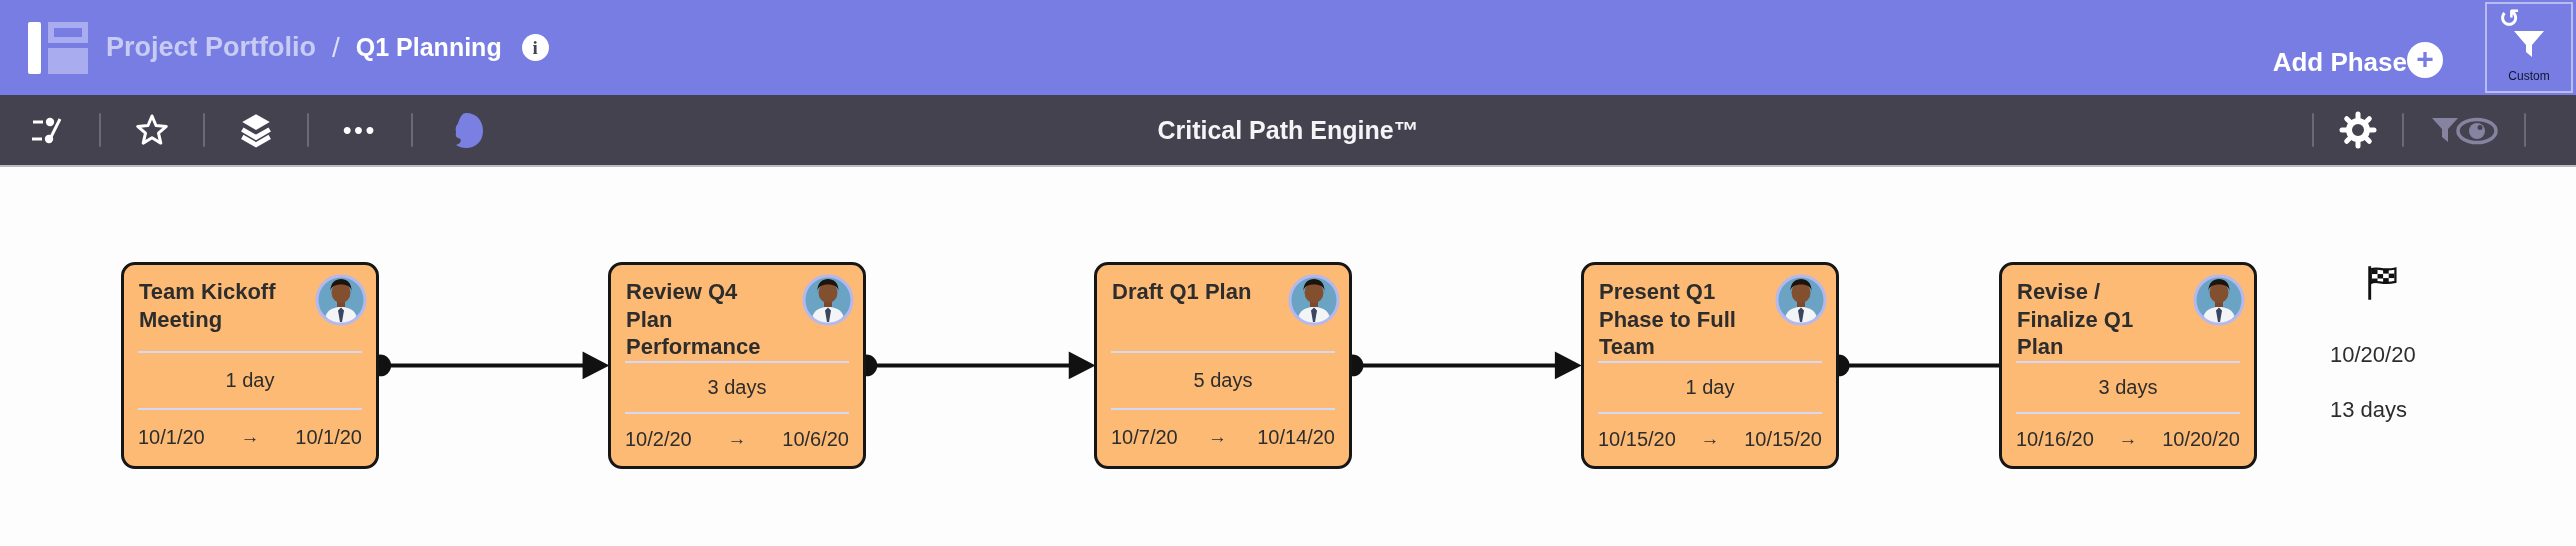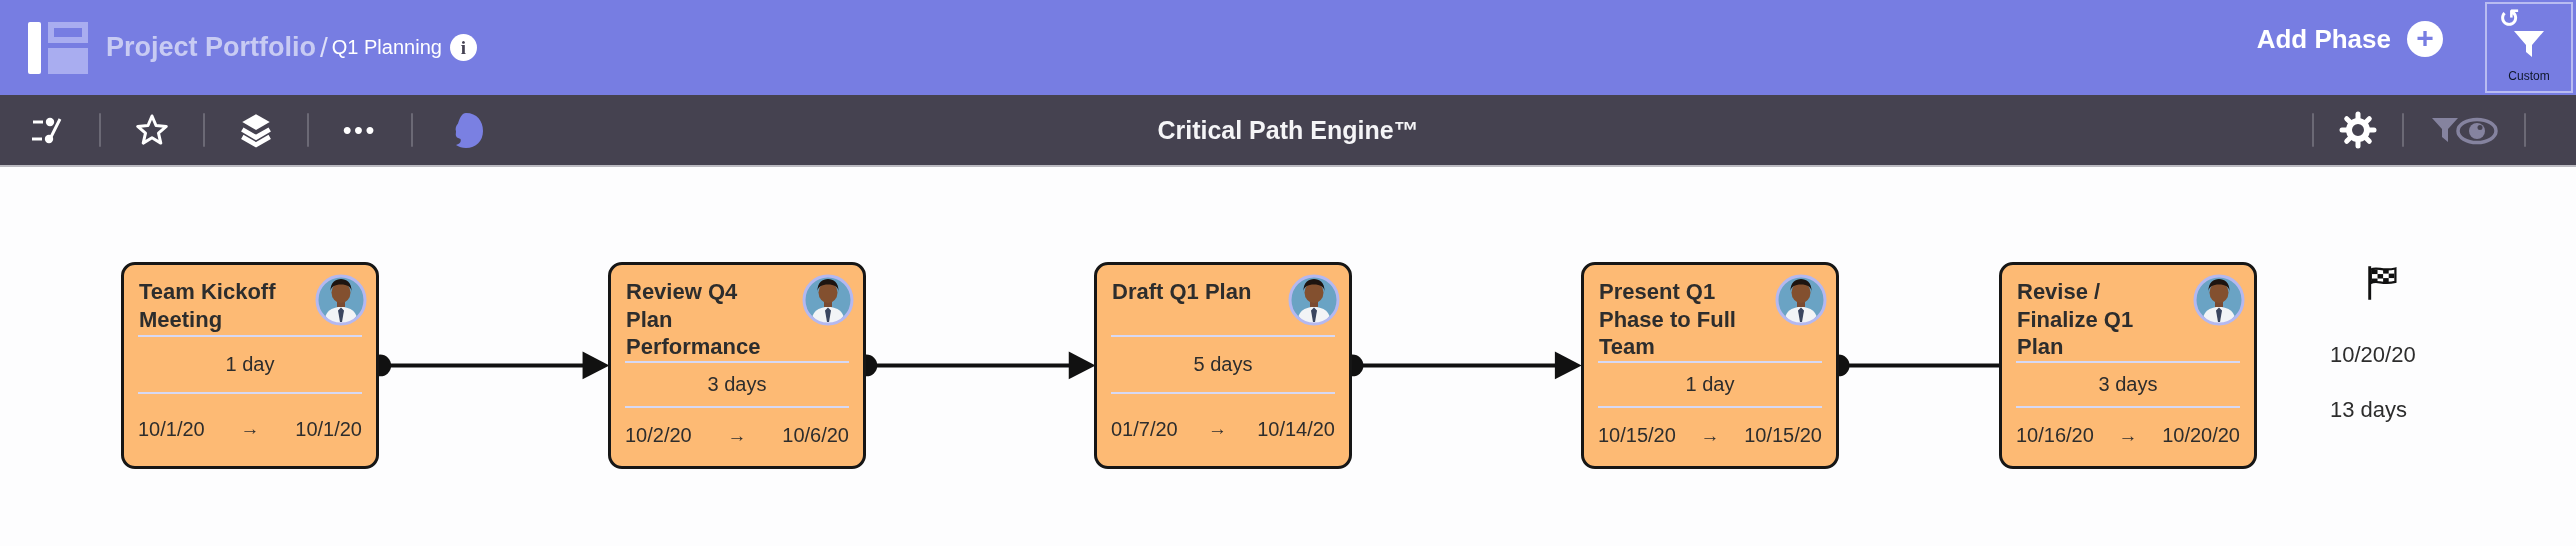--- a/index.html
+++ b/index.html
@@ -6,28 +6,28 @@
   html,body { width:2576px; height:546px; }
   body { font-family:"Liberation Sans", sans-serif; background:#ffffff; overflow:hidden; }
 
   
   .header { position:relative; height:95px; background:#777de2; display:flex; align-items:center; padding:0 28px; }
   .logo { display:flex; gap:7px; align-items:flex-start; }
   .logo-bar { width:13px; height:52px; background:#ffffff; border-radius:2px; }
   .logo-col { display:flex; flex-direction:column; gap:5px; }
   .logo-top { width:40px; height:21px; border:6px solid #a9adf0; }
   .logo-bottom { width:40px; height:26px; background:#a9adf0; }
-  .breadcrumb { display:flex; align-items:center; margin-left:18px; gap:4px; }
+  .breadcrumb { display:flex; align-items:center; margin-left:18px; gap:16px; }
   .bc-project { color:rgba(255,255,255,0.6); font-size:27px; font-weight:600; }
   .bc-sep { color:rgba(255,255,255,0.75); font-size:28px; font-weight:400; }
-  .bc-current { color:#ffffff; font-size:20px; font-weight:400; }
+  .bc-current { color:#ffffff; font-size:25px; font-weight:700; }
   .info-icon { width:27px; height:27px; border-radius:50%; background:#ffffff; color:#454252;
                display:flex; align-items:center; justify-content:center;
                font-family:"Liberation Serif", serif; font-weight:700; font-size:19px; margin-left:4px; }
-  .add-phase { position:absolute; right:133px; top:0; height:78px; display:flex; align-items:center; gap:16px; }
+  .add-phase { position:absolute; right:133px; top:0; height:78px; display:flex; align-items:flex-end; gap:0; }
   .add-phase-label { color:#ffffff; font-size:26px; font-weight:700; }
   .plus-circle { width:36px; height:36px; border-radius:50%; background:#ffffff; color:#777de2;
                  display:flex; align-items:center; justify-content:center; font-size:30px; font-weight:700; line-height:1; padding-bottom:3px; }
   .custom-box { position:absolute; right:3px; top:2px; width:88px; height:91px; border:2px solid #b9bcf1;
                 display:flex; flex-direction:column; align-items:center; }
   .refresh-glyph { align-self:flex-start; margin:2px 0 0 12px; color:#ffffff; font-size:25px; font-weight:700;
                    font-family:"DejaVu Sans", sans-serif; line-height:1; }
   .custom-label { color:#0f172a; font-size:12px; margin-top:auto; margin-bottom:8px; }
   .funnel-white { margin-top:-4px; }
 
@@ -44,21 +44,21 @@
   
   .canvas { position:relative; height:379px; background:#fdfdfe; }
   .connector-layer { position:absolute; left:0; top:0; }
   .card { position:absolute; top:95px; width:258px; height:207px; background:#fdba74;
           border:3px solid #161616; border-radius:14px; display:flex; flex-direction:column; }
   .card-top { flex:1; position:relative; padding:13px 0 0 15px; }
   .card-title { font-size:22px; font-weight:600; color:#2d2d2d; line-height:1.25; max-width:157px; }
   .avatar { position:absolute; top:9px; right:9px; width:52px; height:52px; }
   .card-divider { border-top:2px solid #d6d9f5; margin:0 14px; }
   .card-duration { height:55px; display:flex; align-items:center; justify-content:center; font-size:20px; color:#2d2d2d; }
-  .card-dates { height:72px; display:flex; align-items:center; justify-content:space-between; padding:4px 14px 6px 14px;
+  .card-dates { height:56px; display:flex; align-items:center; justify-content:space-between; padding:4px 14px 6px 14px;
                 font-size:20px; color:#2d2d2d; }
   .date-arrow { font-size:19px; }
   .finish-flag { position:absolute; left:2363px; top:97px; }
   .finish-date { position:absolute; left:2330px; top:175px; font-size:22px; color:#2d2d2d; }
   .finish-total { position:absolute; left:2330px; top:230px; font-size:22px; color:#2d2d2d; }
 </style>
 </head>
 <body>
 
 <div class="header">
@@ -230,21 +230,21 @@
         <ellipse cx="26" cy="18.5" rx="9.5" ry="10.5" fill="#83502f"></ellipse>
         <path d="M15.5,18 C15,8 21,5 26,5 C31,5 37,8 36.5,18 C36.5,12.5 32,10.5 26,10.5 C20,10.5 15.5,12.5 15.5,18 Z" fill="#1d1410"></path>
         <path d="M26,33.5 L23,36.5 L25,48 L27,48 L29,36.5 Z" fill="#3a4660"></path>
         <circle cx="26" cy="26" r="24" fill="none" stroke="#b4b8f0" stroke-width="3"></circle>
       </svg>
     </div>
     <div class="card-divider"></div>
     <div class="card-duration">5 days</div>
     <div class="card-divider"></div>
     <div class="card-dates">
-      <span>01/7/20</span>
+      <span>10/7/20</span>
       <span class="date-arrow">→</span>
       <span>10/14/20</span>
     </div>
   </div>
 
   <div class="card" style="left:1581px">
     <div class="card-top">
       <div class="card-title">Present Q1 Phase to Full Team</div>
       <svg class="avatar" viewBox="0 0 52 52">
         <circle cx="26" cy="26" r="24" fill="#6aa3c4"></circle>

